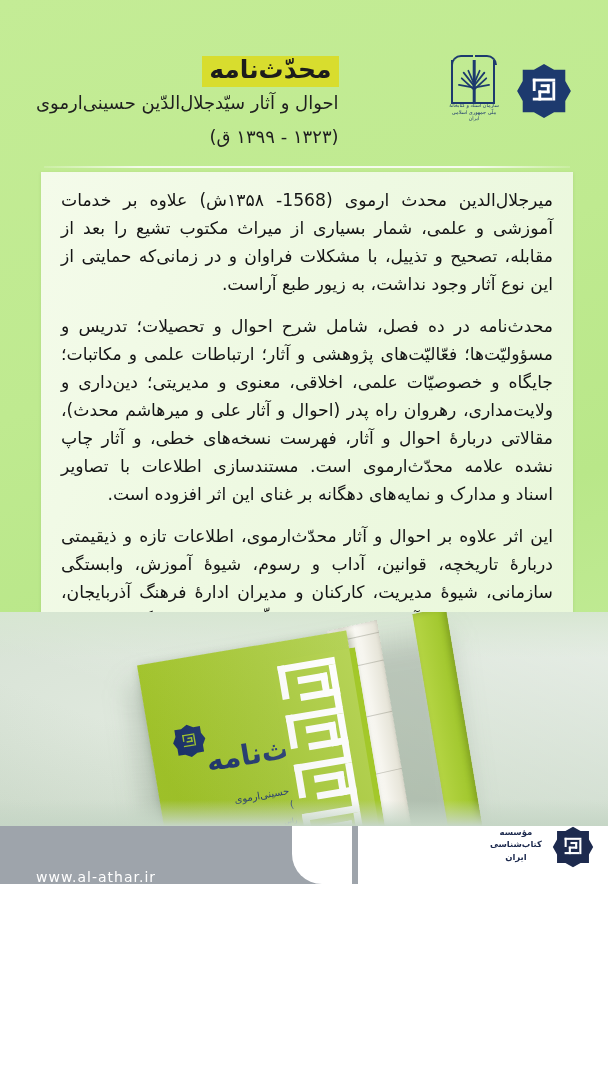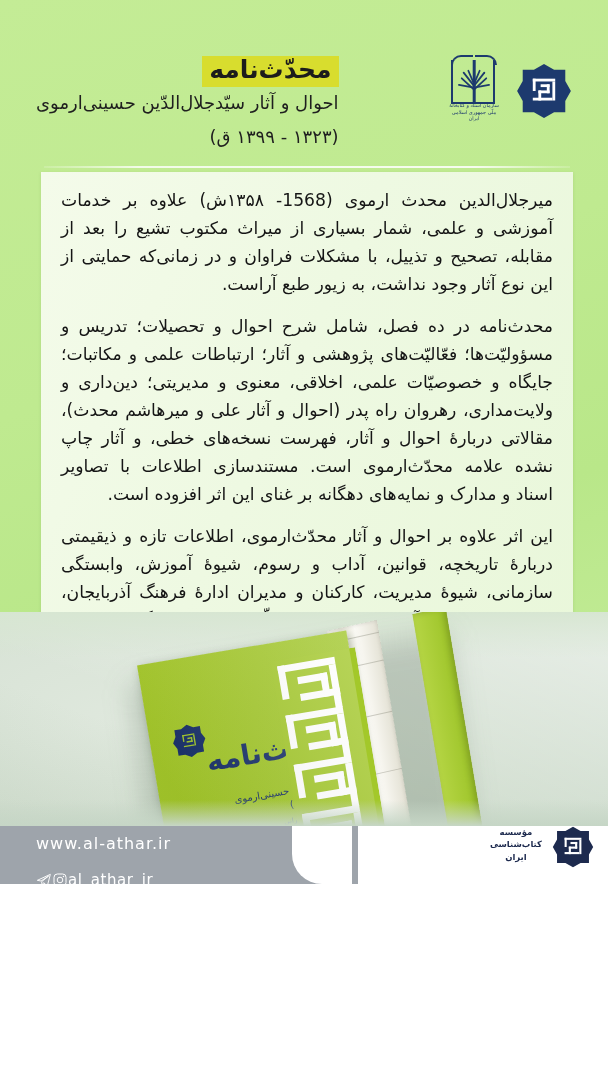--- a/index.html
+++ b/index.html
@@ -170,21 +170,21 @@
     content:"";position:absolute;right:-28px;top:0;width:56px;height:58px;
     background:#9ea4ab;border-radius:0 0 0 34px;
   }
   .footer-notch{
     position:absolute;left:292px;top:0;width:60px;height:58px;
     background:#ffffff;border-radius:0 0 0 30px;
   }
   .fg-text{
     position:absolute;left:36px;top:7px;direction:ltr;text-align:left;color:#ffffff;
   }
-  .fg-url{font-size:16px;letter-spacing:1px;line-height:1.35;font-family:"DejaVu Sans",sans-serif;}
+  .fg-url{font-size:14px;letter-spacing:1px;line-height:1.35;font-family:"DejaVu Sans",sans-serif;margin-top:35px;}
   .fg-handle{display:flex;align-items:center;font-size:15px;letter-spacing:.6px;margin-top:16px;}
   .ic{width:16px;height:16px;display:inline-block;}
   .footer-right{
     position:absolute;right:14px;top:0;height:58px;display:flex;gap:10px;
     direction:rtl;
   }
   .f-oct{width:42px;height:42px;}
   .f-brand{font-size:8.5px;color:#1d2a4e;line-height:1.45;text-align:center;font-weight:bold;}
   .f-tag{
     position:absolute;right:176px;top:14px;font-size:11px;color:#3a4a5e;

